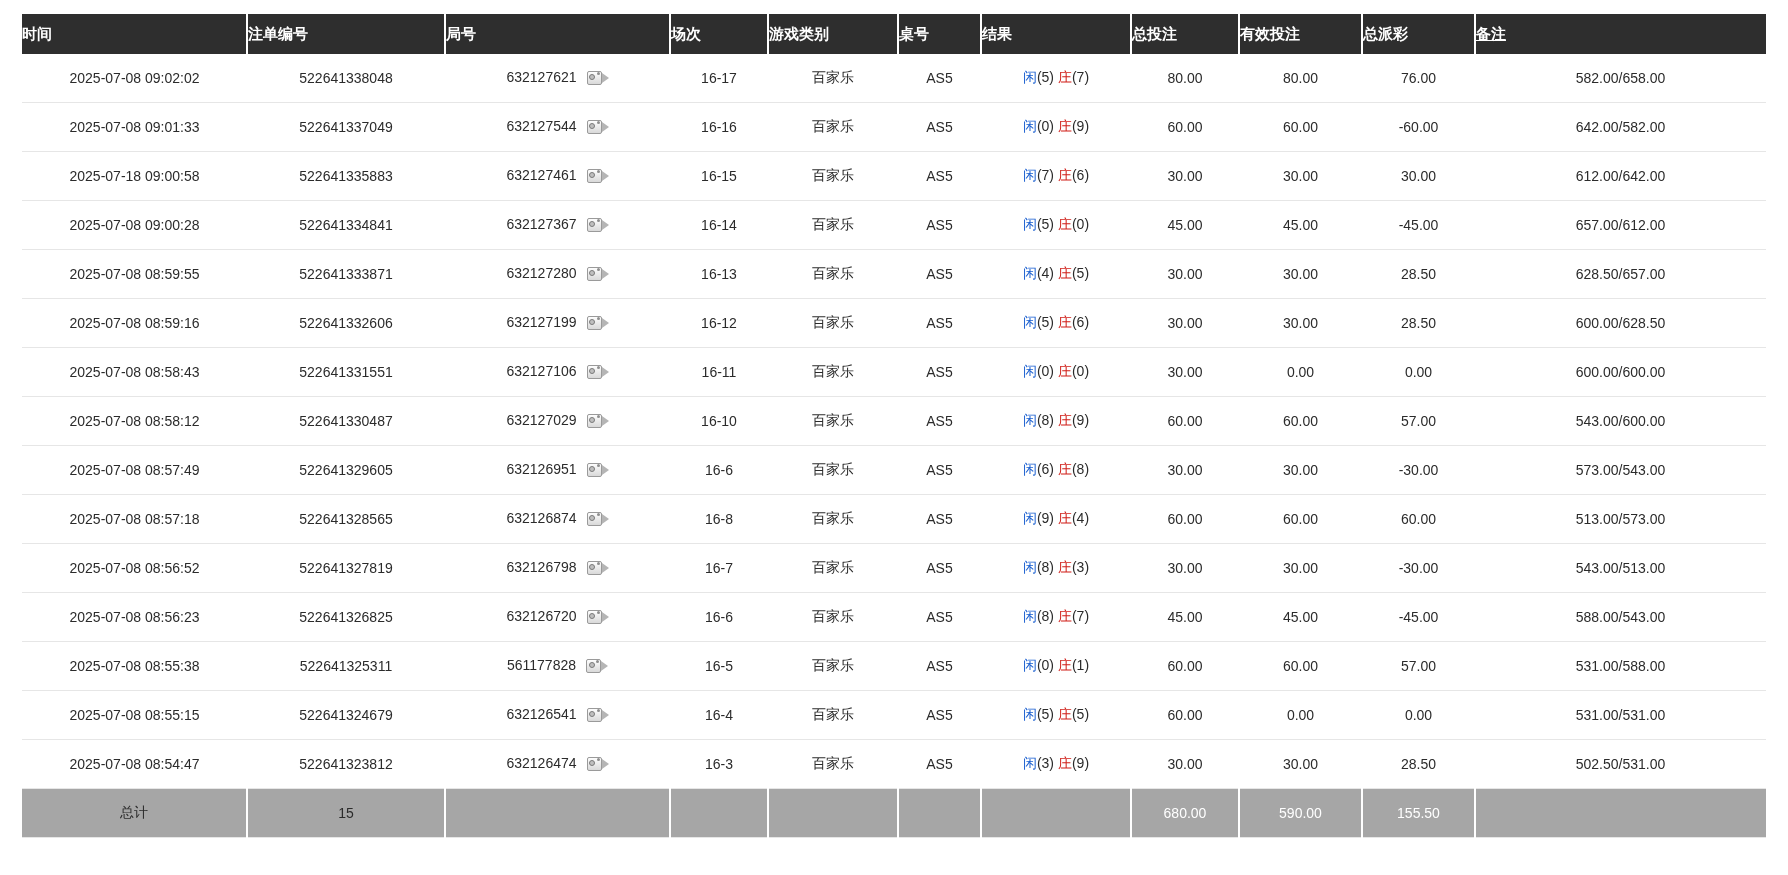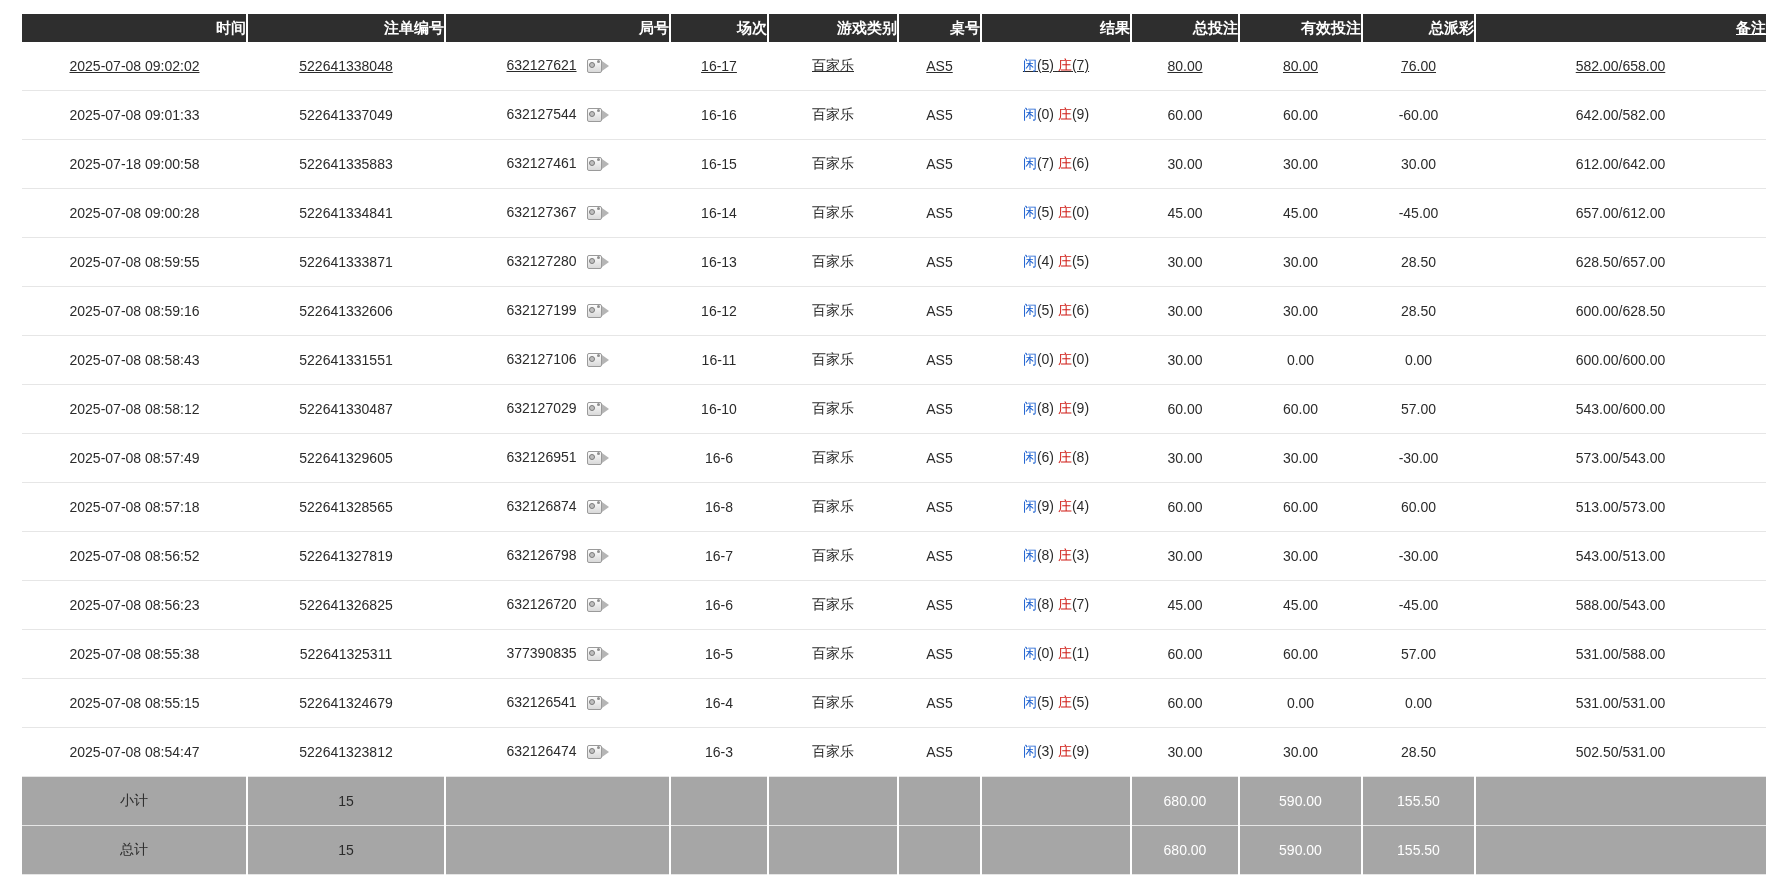--- a/index.html
+++ b/index.html
@@ -25,23 +25,23 @@
   table.bets {
     border-collapse: collapse;
     width: 1744px;
     table-layout: fixed;
   }
   table.bets thead th {
     background: #2e2e2e;
     color: #ffffff;
     font-weight: bold;
     font-size: 15px;
-    height: 28px;
+    height: 40px;
     border-right: 2px solid #ffffff;
-    text-align: right;
+    text-align: left;
     vertical-align: middle;
     padding: 0;
   }
   table.bets thead th:last-child {
     border-right: none;
     text-decoration: underline;
   }
   table.bets tbody td {
     height: 48px;
     border-bottom: 1px solid #e6e6e6;
@@ -49,21 +49,20 @@
     vertical-align: middle;
     font-size: 14px;
     color: #2b2b2b;
     padding: 0 4px;
     background: #ffffff;
     white-space: nowrap;
     overflow: hidden;
   }
   table.bets tbody tr:first-child td {
     border-top: none;
-    text-decoration: underline;
   }
   
   col.c-time       { width: 225px; }
   col.c-orderno    { width: 198px; }
   col.c-roundno    { width: 225px; }
   col.c-session    { width: 98px; }
   col.c-gametype   { width: 130px; }
   col.c-table      { width: 83px; }
   col.c-result     { width: 150px; }
   col.c-totalbet   { width: 108px; }
@@ -443,21 +442,21 @@
           <td class="bet-blue">45.00</td>
           <td>45.00</td>
           <td class="neg">-45.00</td>
           <td>588.00/543.00</td>
         </tr>
         <tr>
           <td>2025-07-08 08:55:38</td>
           <td>522641325311</td>
           <td>
             <div class="round-cell">
-              <span>377390835</span>
+              <span>561177828</span>
               <span class="video-icon">
                 <span class="body"></span>
                 <span class="lens"></span>
                 <span class="dot"></span>
                 <span class="tail"></span>
               </span>
             </div>
           </td>
           <td>16-5</td>
           <td>百家乐</td>
@@ -506,33 +505,20 @@
             </div>
           </td>
           <td>16-3</td>
           <td>百家乐</td>
           <td>AS5</td>
           <td><span class="res-player">闲</span><span class="res-num">(3)</span> <span class="res-banker">庄</span><span class="res-num">(9)</span></td>
           <td class="bet-blue">30.00</td>
           <td>30.00</td>
           <td>28.50</td>
           <td>502.50/531.00</td>
-        </tr>
-        <tr class="subtotal">
-          <td>小计</td>
-          <td>15</td>
-          <td></td>
-          <td></td>
-          <td></td>
-          <td></td>
-          <td></td>
-          <td class="num">680.00</td>
-          <td class="num">590.00</td>
-          <td class="num">155.50</td>
-          <td></td>
         </tr>
         <tr class="total">
           <td>总计</td>
           <td>15</td>
           <td></td>
           <td></td>
           <td></td>
           <td></td>
           <td></td>
           <td class="num">680.00</td>

